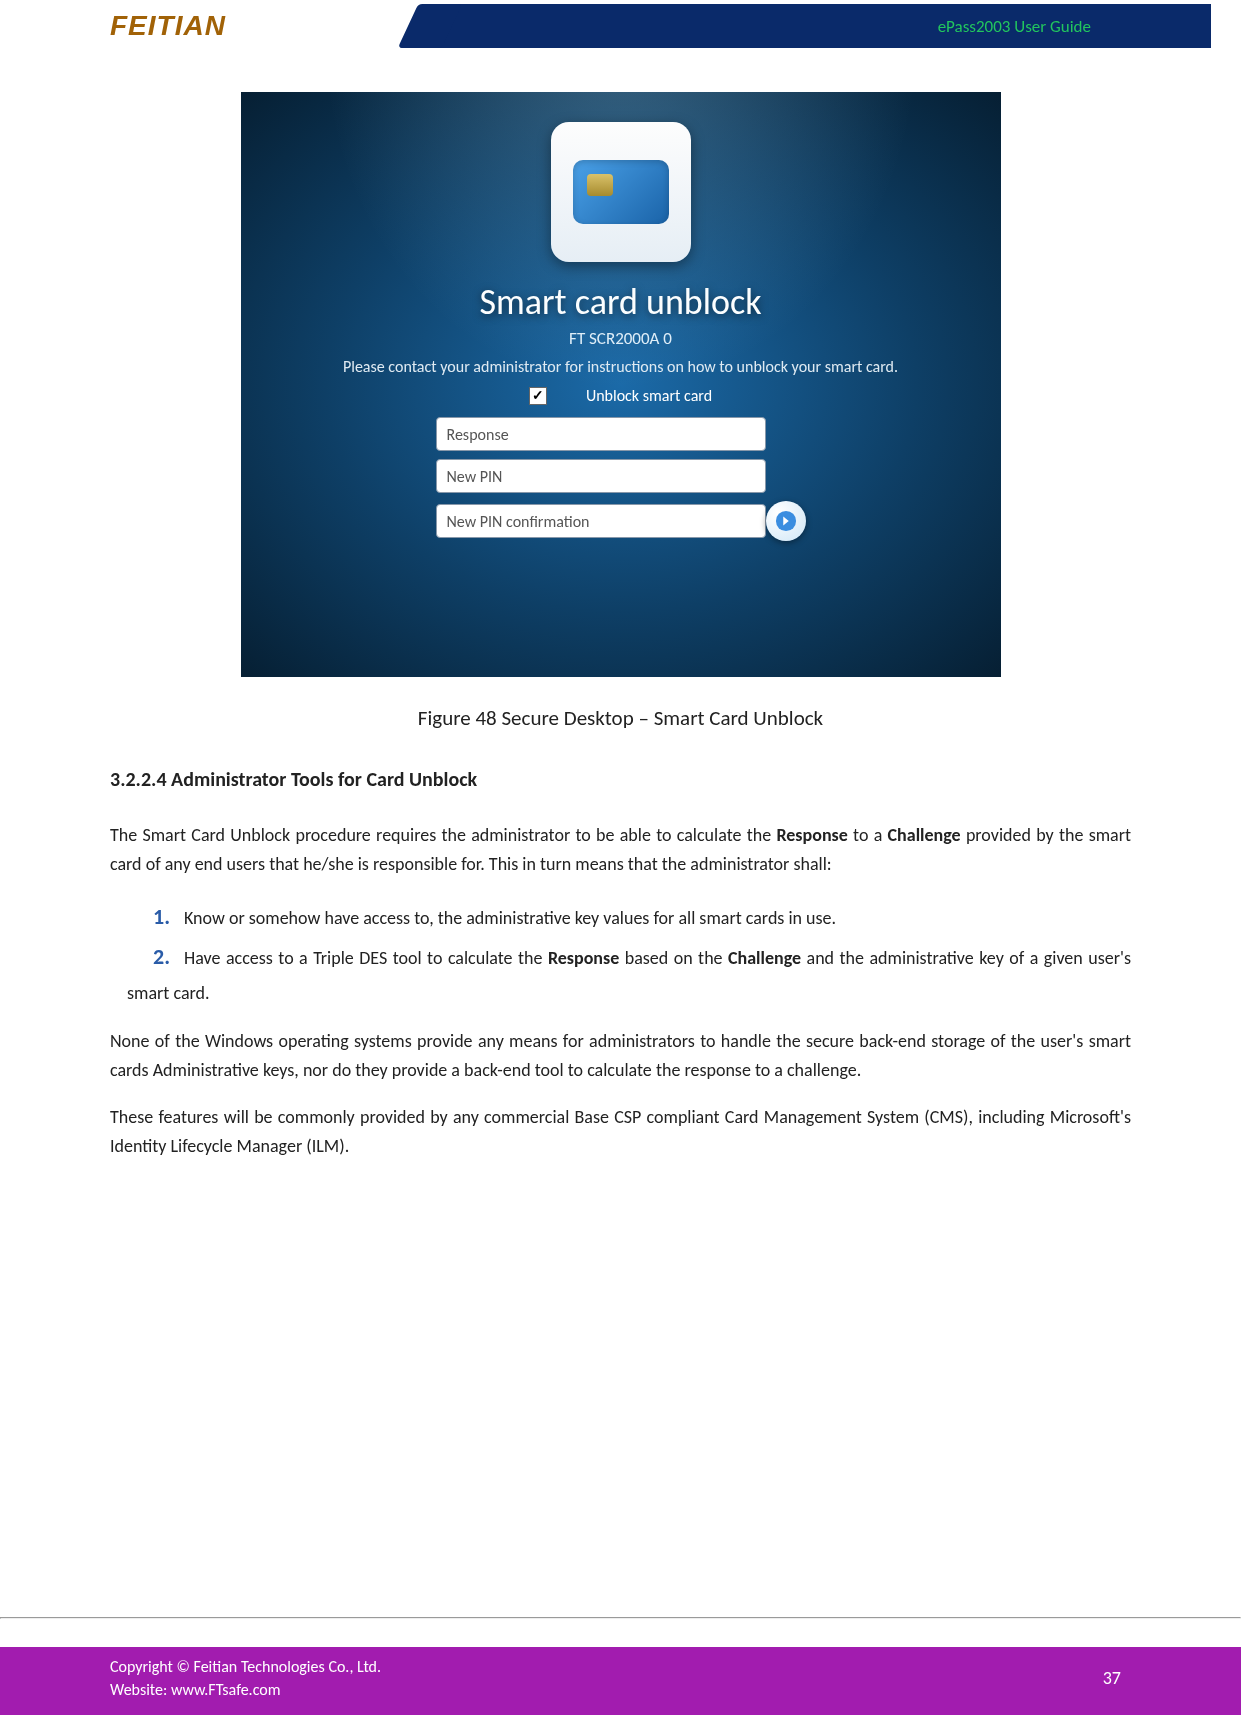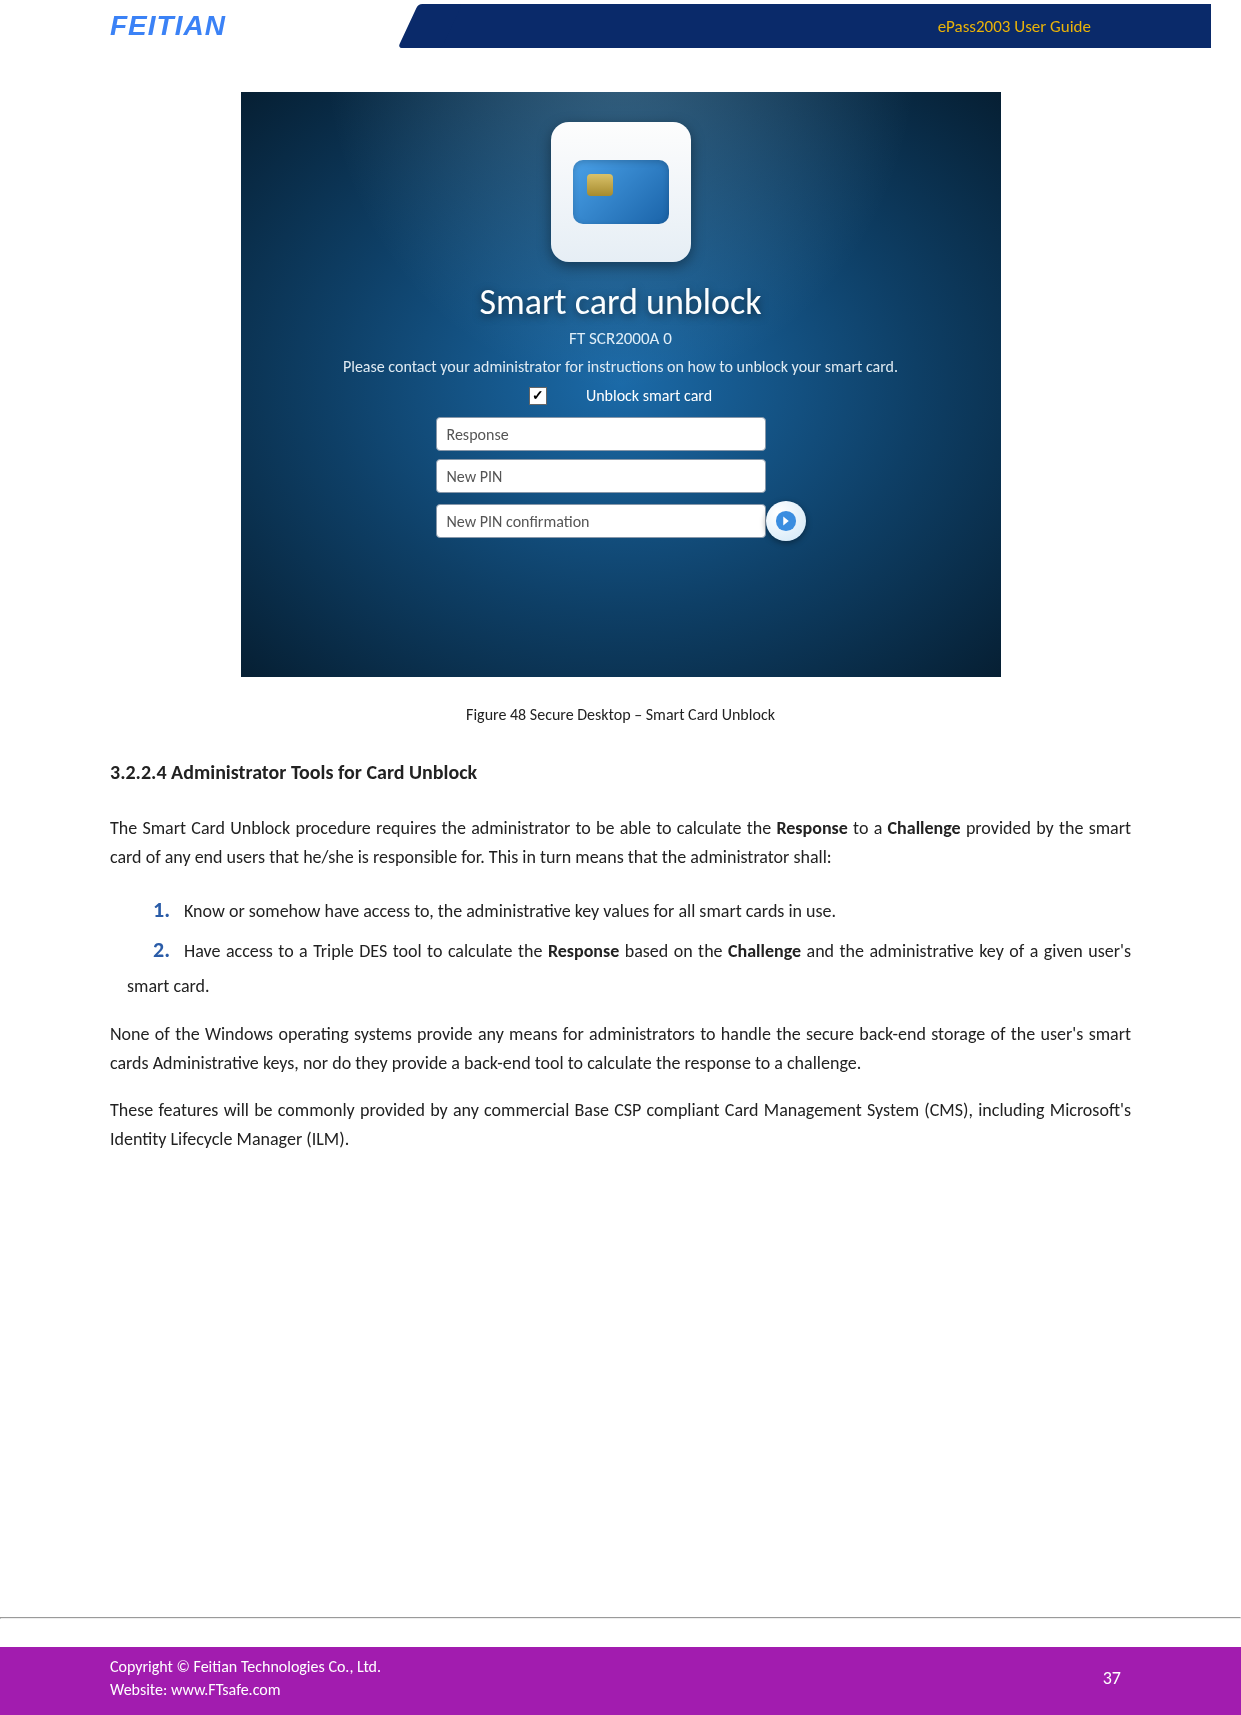--- a/index.html
+++ b/index.html
@@ -26,32 +26,32 @@
   .logo-wrap {
     flex: 0 0 430px;
     display: flex;
     align-items: center;
     padding-left: 110px;
   }
   .logo {
     font-family: Arial, sans-serif;
     font-weight: 900;
     font-style: italic;
-    color: #3b82f6;
+    color: #a16207;
     font-size: 28px;
     letter-spacing: 1px;
   }
   .header-right {
     flex: 1;
     background: #0a2a6a;
     height: 44px;
     display: flex;
     align-items: center;
     justify-content: flex-end;
-    color: #eab308;
+    color: #22c55e;
     padding-right: 120px;
     font-size: 17px;
     border-radius: 4px 0 0 4px;
     position: relative;
   }
   .header-right::before{
     content:"";
     position:absolute;
     left:-22px; top:0;
     width:44px;height:44px;
@@ -168,21 +168,21 @@
   .go-btn{
     width:40px;height:40px;
     border-radius:50%;
     background: radial-gradient(circle at 30% 30%, #fff, #cfe6f7);
     display:flex;align-items:center;justify-content:center;
     box-shadow:0 2px 6px rgba(0,0,0,0.4);
   }
   .go-btn svg{width:22px;height:22px;}
   .fig-caption{
     text-align:center;
-    font-size:16px;
+    font-size:21px;
     margin:28px 0 36px 0;
     color:#222;
   }
   
   .section-heading{
     font-size:20px;
     font-weight:bold;
     margin-bottom:30px;
   }
   .para{

